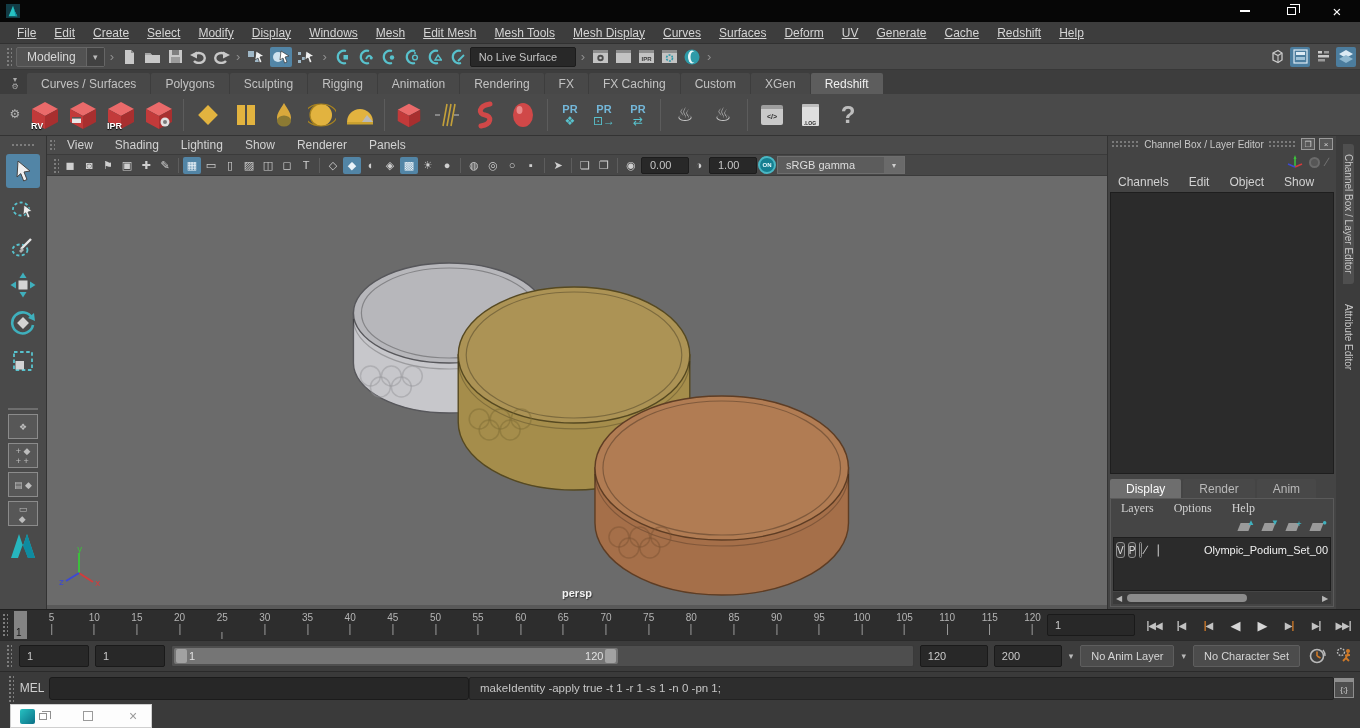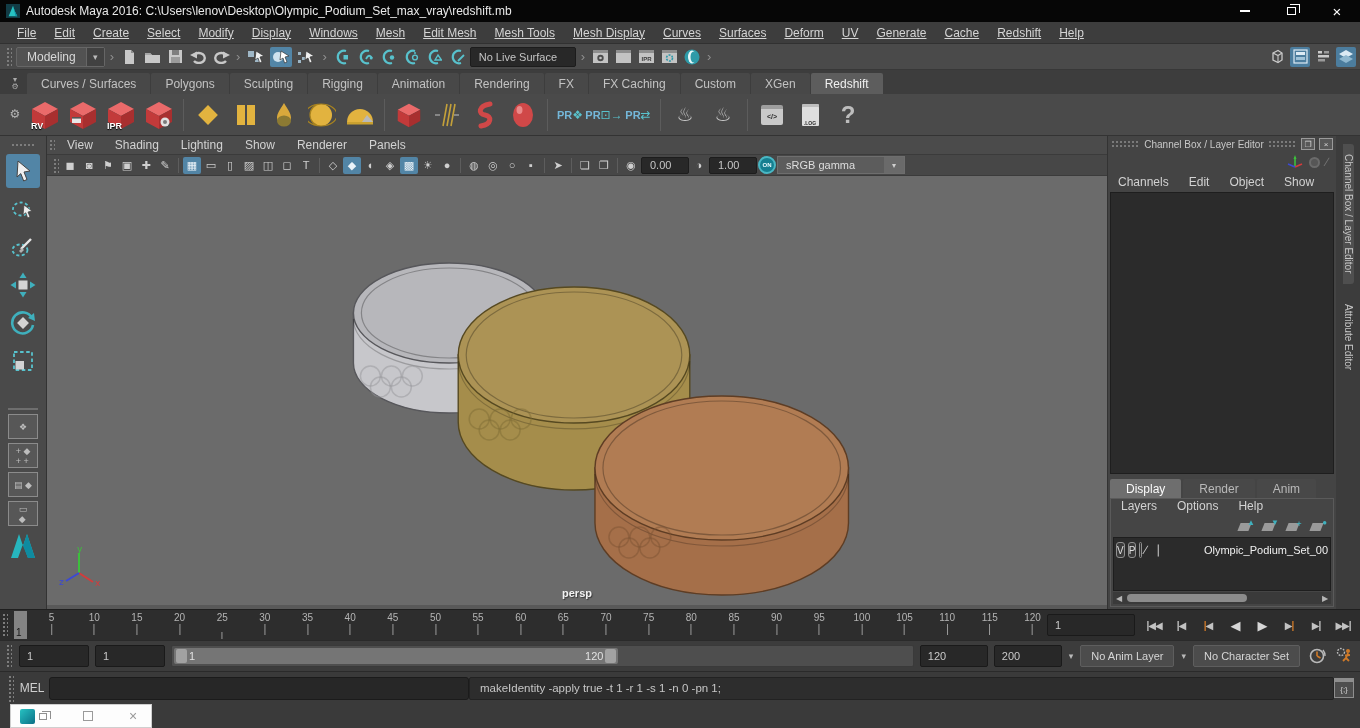--- a/index.html
+++ b/index.html
@@ -43,21 +43,21 @@
   .shelfmenu { width:22px; display:flex; flex-direction:column; align-items:center; justify-content:center; color:#aaa; font-size:8px; line-height:7px; padding-bottom:4px; }
   .shelftab { height:21px; padding:0 14px; background:#484848; color:#c2c2c2; display:flex; align-items:center; font-size:12px; border-radius:2px 2px 0 0; }
   .shelftab.active { background:#5d5d5d; color:#f0f0f0; }
 
   
   .shelf { height:42px; background:#4a4a4a; display:flex; align-items:center; gap:4px; padding:0 6px; flex:0 0 auto; border-bottom:1px solid #333; }
   .shelf-gear { width:18px; display:flex; flex-direction:column; align-items:center; color:#b5b5b5; font-size:12px; line-height:9px; }
   .shelf-btn { width:34px; height:36px; display:flex; align-items:center; justify-content:center; position:relative; flex:0 0 auto; }
   .shelf-div { width:1px; height:32px; background:#5c5c5c; margin:0 3px; flex:0 0 auto; }
   .overlay { position:absolute; left:3px; bottom:2px; color:#fff; font-size:9px; font-weight:bold; text-shadow:0 1px 1px #000; }
-  .pr-btn { width:30px; height:34px; display:flex; flex-direction:row; align-items:center; justify-content:center; color:#74b7d9; font-weight:bold; font-size:11px; line-height:12px; }
+  .pr-btn { width:30px; height:34px; display:flex; flex-direction:column; align-items:center; justify-content:center; color:#74b7d9; font-weight:bold; font-size:11px; line-height:12px; }
   .pr-glyph { color:#58c2cd; font-size:12px; font-weight:normal; }
   .steam { font-size:19px; color:#c9c9c9; }
   .codebox { width:22px; height:20px; background:#c9c9c9; border-radius:2px; color:#2b2b2b; font-size:7px; font-weight:bold; display:flex; align-items:center; justify-content:center; border-top:4px solid #9d9d9d; }
   .logdoc { width:17px; height:22px; background:#dedede; border-radius:1px; color:#2b2b2b; font-size:5px; font-weight:bold; display:flex; align-items:flex-end; justify-content:center; background-image:linear-gradient(#dedede 55%, #dedede); box-shadow:inset 0 3px 0 #bdbdbd; }
   .helpq { font-size:24px; color:#bdbdbd; font-weight:bold; }
 
   
   .main { flex:1; display:flex; min-height:0; }
 
   
@@ -96,21 +96,21 @@
   .cb-iconsrow { height:20px; display:flex; align-items:center; justify-content:flex-end; gap:6px; padding-right:8px; }
   .dimcircle { width:11px; height:11px; border-radius:50%; border:2px solid #6b6b6b; background:#565656; }
   .dimslash { color:#777; font-size:12px; }
   .cb-menurow { height:19px; display:flex; align-items:center; }
   .cb-menu-item { padding:0 10px; font-size:12px; color:#d2d2d2; }
   .cb-darkbox { flex:1; margin:1px 2px 4px 2px; background:#2b2b2b; border:1px solid #1e1e1e; }
   .le-tabs { height:20px; display:flex; align-items:flex-end; padding-left:2px; gap:2px; }
   .le-tab { height:19px; padding:0 16px; background:#484848; color:#b9b9b9; font-size:12px; display:flex; align-items:center; border-radius:2px 2px 0 0; }
   .le-tab.active { background:#6e6e6e; color:#fafafa; }
   .le-panel { border:1px solid #5a5a5a; margin:0 2px 2px 2px; display:flex; flex-direction:column; background:#454545; }
-  .le-menurow { height:18px; display:flex; align-items:flex-start; }
+  .le-menurow { height:18px; display:flex; align-items:center;font-family:Liberation Serif, serif; }
   .le-iconsrow { height:20px; display:flex; align-items:center; justify-content:flex-end; gap:8px; padding-right:8px; }
   .layer-ico { position:relative; width:16px; height:12px; }
   .layer-ico .pg { position:absolute; left:2px; top:2px; width:11px; height:8px; background:#9a9a9a; transform:skewX(-22deg); }
   .layer-ico .mk { position:absolute; right:-2px; top:-3px; font-size:8px; color:#3fb0bd; font-weight:bold; }
   .le-list { height:54px; margin:0 2px; background:#2b2b2b; border:1px solid #1e1e1e; padding:2px; }
   .layer-row { height:20px; display:flex; align-items:center; gap:3px; overflow:hidden; }
   .vp-btn { width:20px; height:16px; border:1px solid #909090; border-radius:3px; background:#3a3a3a; color:#e0e0e0; font-size:10px; display:flex; align-items:center; justify-content:center; }
   .vp-btn.empty { background:#323232; }
   .layer-slash { width:16px; height:16px; color:#cfcfcf; font-size:12px; display:flex; align-items:center; justify-content:center; }
   .layer-name { font-size:11px; color:#efefef; white-space:nowrap;margin-left:42px; }
@@ -171,21 +171,20 @@
 <body>
 
 <div id="app">
 
   <div class="titlebar">
     <svg class="maya-logo" viewBox="0 0 16 16">
       <rect x="0" y="0" width="16" height="16" fill="#123c46"></rect>
       <polygon points="3,14 8,2 10,8 13,14" fill="#27c2c2"></polygon>
       <polygon points="8,2 10,8 13,14 11,14" fill="#0e8fa5"></polygon>
     </svg>
-    <span class="titletext">Autodesk Maya 2016: C:\Users\lenov\Desktop\Olympic_Podium_Set_max_vray\redshift.mb</span>
     <div class="winbtns">
       <div class="winbtn">
           <span class="minbar"></span>
         </div>
       <div class="winbtn">
           <span class="restorebox"></span>
         </div>
       <div class="winbtn">
           <span class="closex">×</span>
         </div>

